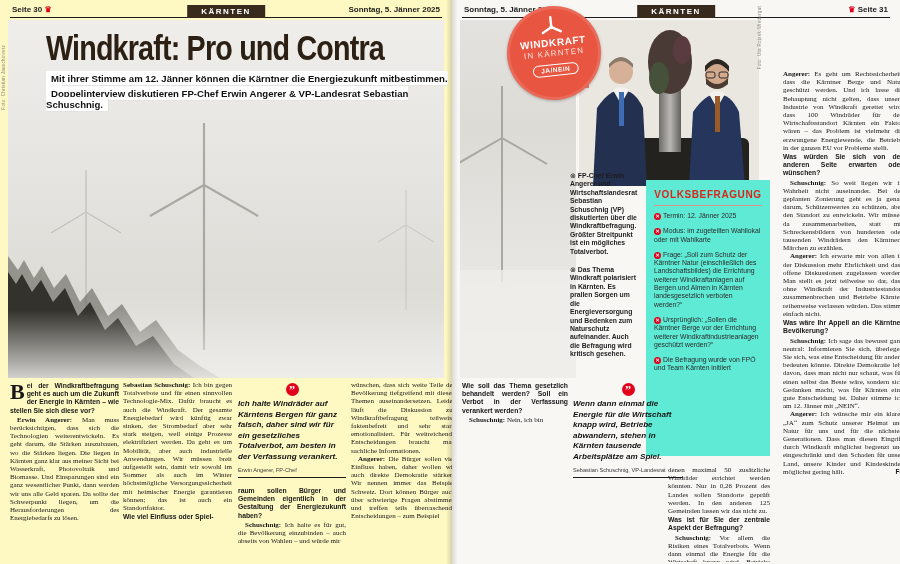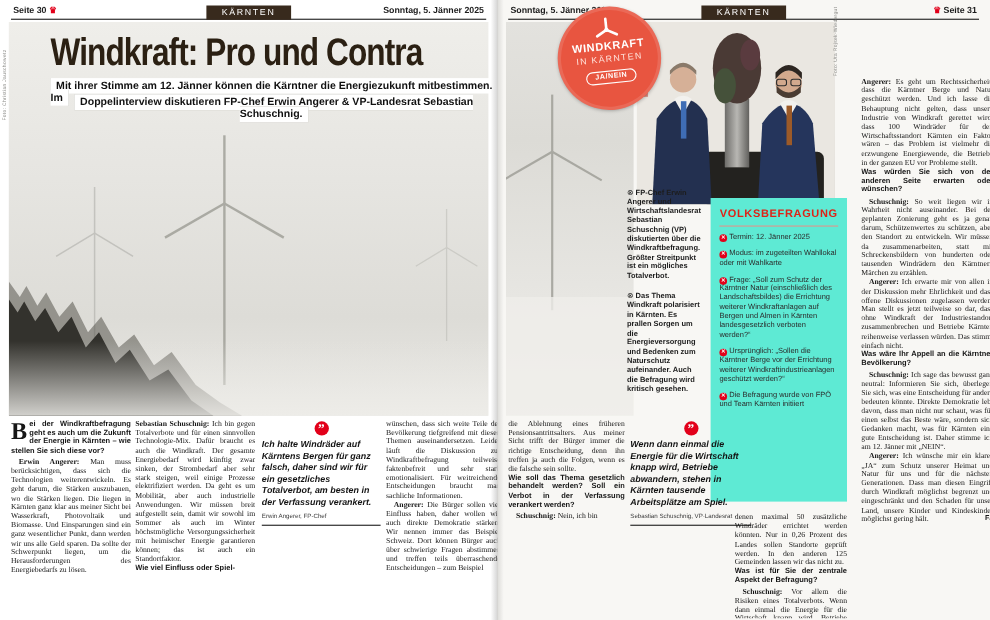--- a/index.html
+++ b/index.html
@@ -1,50 +1,50 @@
 <!DOCTYPE html>
 <html><head>
 <meta charset="utf-8">
 <style>
   * { margin:0; padding:0; box-sizing:border-box; }
   html,body { width:900px; height:564px; }
   body { background:#c9c8c5; font-family:"Liberation Sans", sans-serif; overflow:hidden; position:relative; }
 
-  .page { position:absolute; top:0; height:564px; background:#ffffff; }
+  .page { position:absolute; top:0; height:564px; background:#fef9c3; }
   #page-left  { left:0;  width:452px; }
   #page-right { left:452px; width:448px; background:#f8f7f4; }
   .spine { position:absolute; top:0; left:446px; width:12px; height:564px;
            background:linear-gradient(90deg, rgba(0,0,0,0) 0%, rgba(0,0,0,.14) 45%, rgba(0,0,0,.10) 55%, rgba(0,0,0,0) 100%); z-index:40; }
 
   
   .pg-header { position:absolute; top:4px; left:10px; right:10px; height:14px;
                border-bottom:1.2px solid #1c1c1c; font-size:8px; font-weight:bold; color:#1c1c1c; }
   .pg-header .h-left  { position:absolute; left:2px; top:1px; }
   .pg-header .h-right { position:absolute; right:2px; top:1px; }
   .section-box { position:absolute; left:50%; transform:translateX(-50%); top:1px;
-                 background:#382a1d; color:#fff; font-size:8px; font-weight:normal;
+                 background:#382a1d; color:#fff; font-size:8px; font-weight:bold;
                  letter-spacing:1.5px; padding:2px 14px 2px; }
   .crown { color:#e2001a; font-size:8px; }
 
   
   .hero { position:absolute; left:8px; top:20px; width:436px; height:358px; overflow:hidden;
           background:linear-gradient(180deg,#efeeea 0%, #e6e5e1 40%, #dddcd7 75%, #e9e8e4 100%); }
   .hero svg { position:absolute; left:0; top:0; }
   .photo-credit { position:absolute; font-size:4.5px; color:#8a8a86; writing-mode:vertical-rl;
                   transform:rotate(180deg); letter-spacing:.3px; }
   #credit-left  { left:1px; top:45px; }
   #credit-right { left:305px; top:6px; }
 
   .headline { position:absolute; left:46px; top:28px; font-size:35px; font-weight:bold;
               color:#2b2013; letter-spacing:-1px; transform:scaleX(.82); transform-origin:left top;
               white-space:nowrap; }
   .subhead { position:absolute; left:46px; font-size:9.6px; font-weight:bold; color:#111; }
   .subhead span { background:#ffffff; padding:1.5px 5px; box-shadow:0 0 0 .5px #dddcd8; }
   #subhead1 { top:72px; }
-  #subhead2 { top:87px;text-align:center; }
+  #subhead2 { top:87px; }
 
   
   .col { position:absolute; font-family:"Liberation Serif", serif; font-size:7px; line-height:8.2px;
          text-align:justify; color:#161616; overflow:hidden; }
   .col p.b { text-indent:7px; }
   .col p.b:first-child { text-indent:0; }
   .col p.q { font-family:"Liberation Sans", sans-serif; font-weight:bold; font-size:6.8px;
              line-height:8.2px; text-indent:0; margin:1px 0 1px; }
   .dropcap { float:left; font-family:"Liberation Serif", serif; font-weight:bold;
              font-size:22px; line-height:17px; padding:1px 2px 0 0; }
@@ -151,20 +151,24 @@
       <p class="b"><b>Sebastian Schuschnig: </b>Ich bin gegen Totalverbote und für einen sinnvollen Technologie-Mix. Dafür braucht es auch die Windkraft. Der gesamte Energiebedarf wird künftig zwar sinken, der Strombedarf aber sehr stark steigen, weil einige Prozesse elektrifiziert werden. Da geht es um Mobilität, aber auch industrielle Anwendungen. Wir müssen breit aufgestellt sein, damit wir sowohl im Sommer als auch im Winter höchstmögliche Versorgungssicherheit mit heimischer Energie garantieren können; das ist auch ein Standortfaktor.</p>
       <p class="q">Wie viel Einfluss oder Spiel-</p>
     </div>
 
   <div class="pullquote" style="left:238px; top:383px; width:108px;">
     <span class="pq-icon">”</span>
     <div class="pq-text">Ich halte Windräder auf Kärntens Bergen für ganz falsch, daher sind wir für ein gesetzliches Totalverbot, am besten in der Verfassung verankert.</div>
     <div class="pq-attr">Erwin Angerer, FP-Chef</div>
     <div class="pq-rule"></div>
   </div>
+  <div class="col" style="left:238px; top:486px; width:108px; height:76px;">
+      <p class="q">raum sollen Bürger und Gemeinden eigentlich in der Gestaltung der Energiezukunft haben?</p>
+      <p class="b"><b>Schuschnig: </b>Ich halte es für gut, die Bevölkerung einzubinden – auch abseits von Wahlen – und würde mir</p>
+    </div>
 
   <div class="col" style="left:351px; top:381px; width:104px; height:180px;">
       <p class="b">wünschen, dass sich weite Teile der Bevölkerung tiefgreifend mit diesen Themen auseinandersetzen. Leider läuft die Diskussion zur Windkraftbefragung teilweise faktenbefreit und sehr stark emotionalisiert. Für weitreichende Entscheidungen braucht man sachliche Informationen.</p>
       <p class="b"><b>Angerer: </b>Die Bürger sollen viel Einfluss haben, daher wollen wir auch direkte Demokratie stärken. Wir nennen immer das Beispiel Schweiz. Dort können Bürger auch über schwierige Fragen abstimmen und treffen teils überraschende Entscheidungen – zum Beispiel</p>
     </div>
 </div>
 
 <div class="page" id="page-right">
 
   <div class="pg-header">
@@ -249,21 +253,20 @@
     <div>
         <p><span class="ib-bullet">✕</span>Termin: 12. Jänner 2025</p>
         <p><span class="ib-bullet">✕</span>Modus: im zugeteilten Wahllokal oder mit Wahlkarte</p>
         <p><span class="ib-bullet">✕</span>Frage: „Soll zum Schutz der Kärntner Natur (einschließlich des Landschaftsbildes) die Errichtung weiterer Windkraftanlagen auf Bergen und Almen in Kärnten landesgesetzlich verboten werden?“</p>
         <p><span class="ib-bullet">✕</span>Ursprünglich: „Sollen die Kärntner Berge vor der Errichtung weiterer Windkraftindustrieanlagen geschützt werden?“</p>
         <p><span class="ib-bullet">✕</span>Die Befragung wurde von FPÖ und Team Kärnten initiiert</p>
       </div>
   </div>
 
   <div class="col" style="left:10px; top:381px; width:106px; height:180px;">
-      <p class="b">die Ablehnung eines früheren Pensionsantrittsalters. Aus meiner Sicht trifft der Bürger immer die richtige Entscheidung, denn ihn treffen ja auch die Folgen, wenn es die falsche sein sollte.</p>
       <p class="q">Wie soll das Thema gesetzlich behandelt werden? Soll ein Verbot in der Verfassung verankert werden?</p>
       <p class="b"><b>Schuschnig: </b>Nein, ich bin</p>
     </div>
 
   <div class="pullquote" style="left:121px; top:383px; width:110px;">
     <span class="pq-icon">”</span>
     <div class="pq-text">Wenn dann einmal die Energie für die Wirtschaft knapp wird, Betriebe abwandern, stehen in Kärnten tausende Arbeitsplätze am Spiel.</div>
     <div class="pq-attr">Sebastian Schuschnig, VP-Landesrat</div>
     <div class="pq-rule"></div>
   </div>

